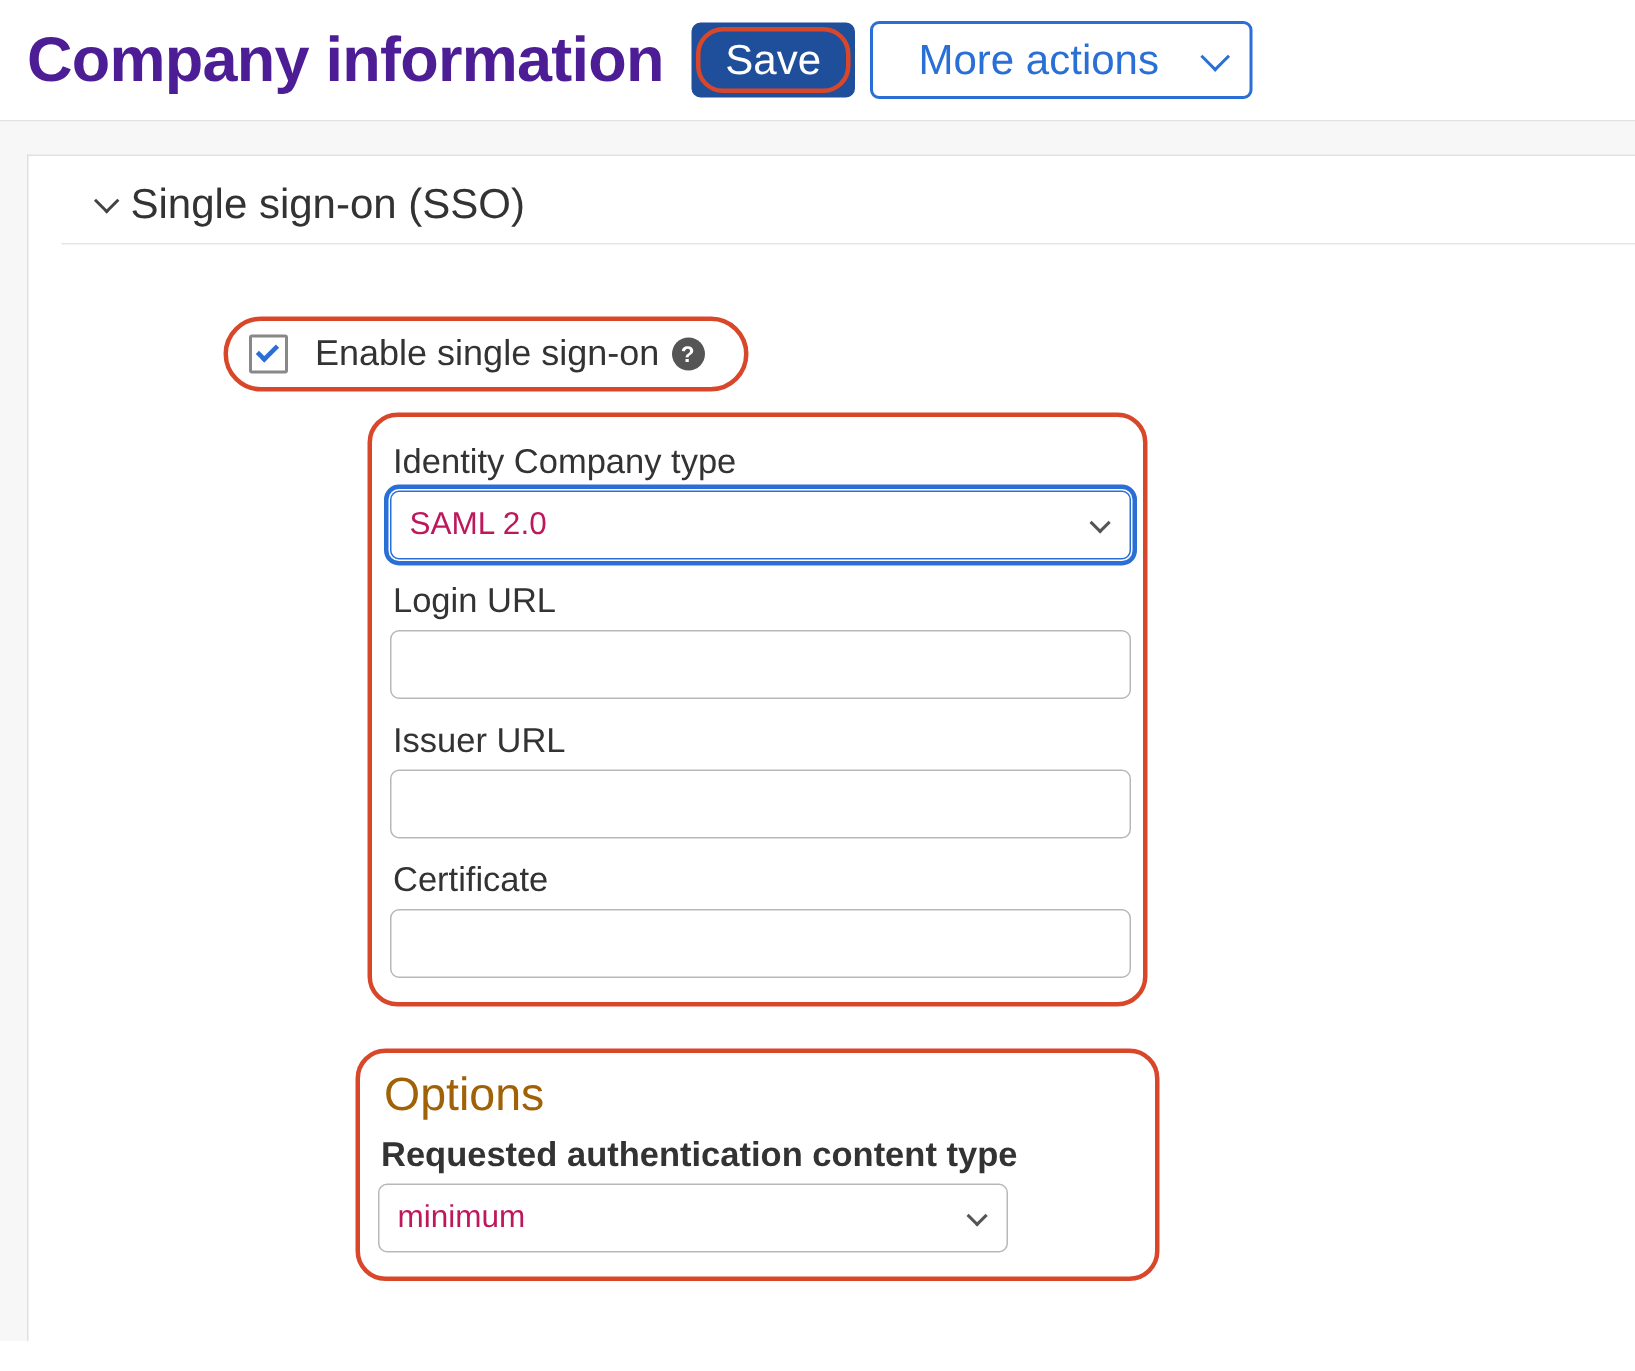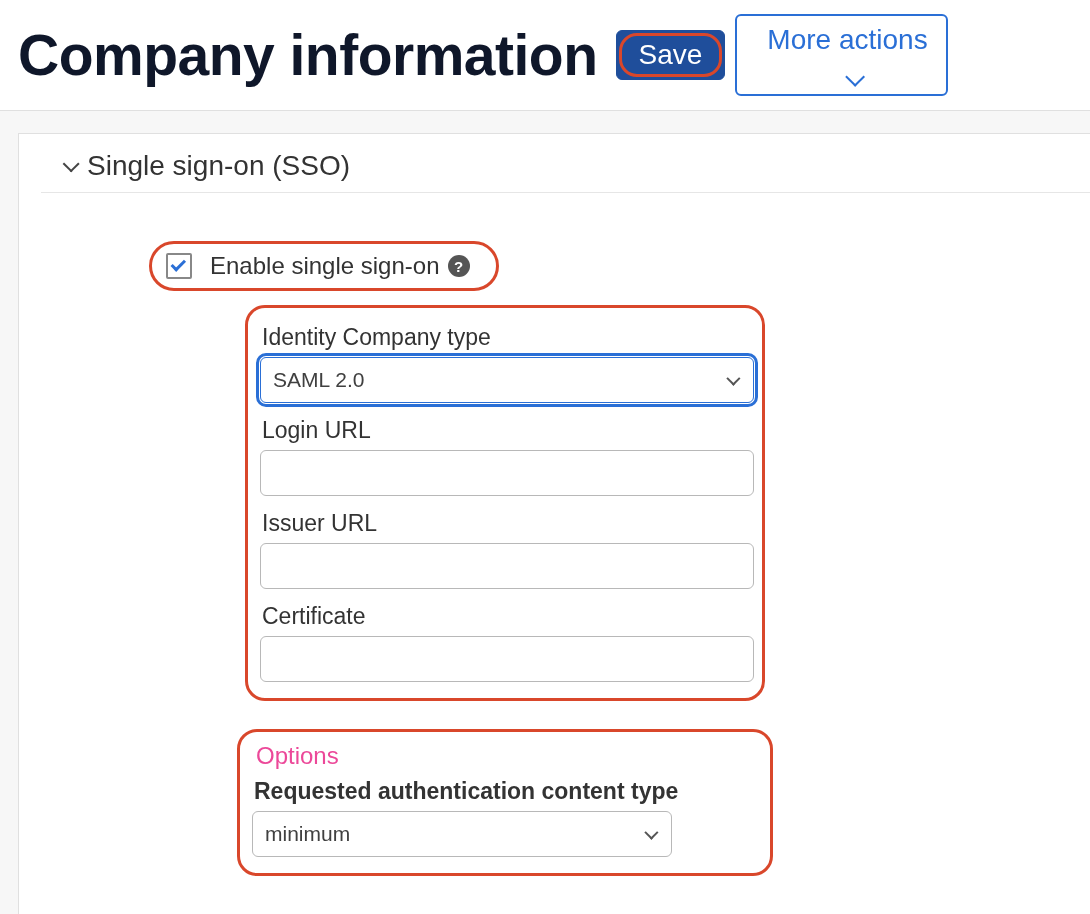--- a/index.html
+++ b/index.html
@@ -12,23 +12,23 @@
   }
   .header {
     display: flex;
     align-items: center;
     padding: 14px 18px;
     border-bottom: 1px solid #e0e0e0;
     gap: 10px;
     background: #fff;
   }
   .page-title {
-    font-size: 57px;
+    font-size: 42px;
     font-weight: 700;
-    color: #0f172a;
+    color: #4c1d95;
     margin: 0 8px 0 0;
     letter-spacing: -0.5px;
   }
   .btn {
     font-size: 28px;
     padding: 8px 22px;
     border-radius: 6px;
     cursor: pointer;
     font-weight: 400;
     display: inline-flex;
@@ -48,21 +48,20 @@
     border-radius: 18px;
     pointer-events: none;
   }
   .btn-secondary {
     background: #fff;
     border: 2px solid #2a6fd6;
     color: #2a6fd6;
   }
   .btn-more {
     padding: 8px 18px 8px 30px;
-    flex-direction: column;
   }
   .chevron-down {
     width: 14px; height: 14px;
     border-right: 2px solid #2a6fd6;
     border-bottom: 2px solid #2a6fd6;
     transform: rotate(45deg) translateY(-3px);
     margin-left: 12px;
   }
 
   .content-wrap {
@@ -155,21 +154,21 @@
   .field-label-bold {
     font-weight: 600;
   }
   .select-wrap, .text-input {
     width: 494px;
     height: 46px;
     border: 1px solid #b8b8b8;
     border-radius: 6px;
     padding: 0 12px;
     font-size: 21px;
-    color: #404040;
+    color: #be185d;
     background: #fff;
     display: flex;
     align-items: center;
     justify-content: space-between;
   }
   .select-focused {
     outline: 3px solid #2a6fd6;
     outline-offset: 1px;
     border-color: #2a6fd6;
   }
@@ -183,22 +182,22 @@
   .field-group { margin-bottom: 14px; }
 
   .options-highlight {
     border: 3px solid #d9472b;
     border-radius: 20px;
     padding: 10px 12px 16px 12px;
     margin: 28px 0 0 218px;
     width: 536px;
   }
   .options-title {
-    font-size: 24px;
-    color: #ec4899;
+    font-size: 31px;
+    color: #a16207;
     margin: 0 0 8px 4px;
   }
 </style>
 </head>
 <body>
 
 <div class="header">
   <h1 class="page-title">Company information</h1>
   <button class="btn btn-primary">
     <span class="inner-ring"></span>

